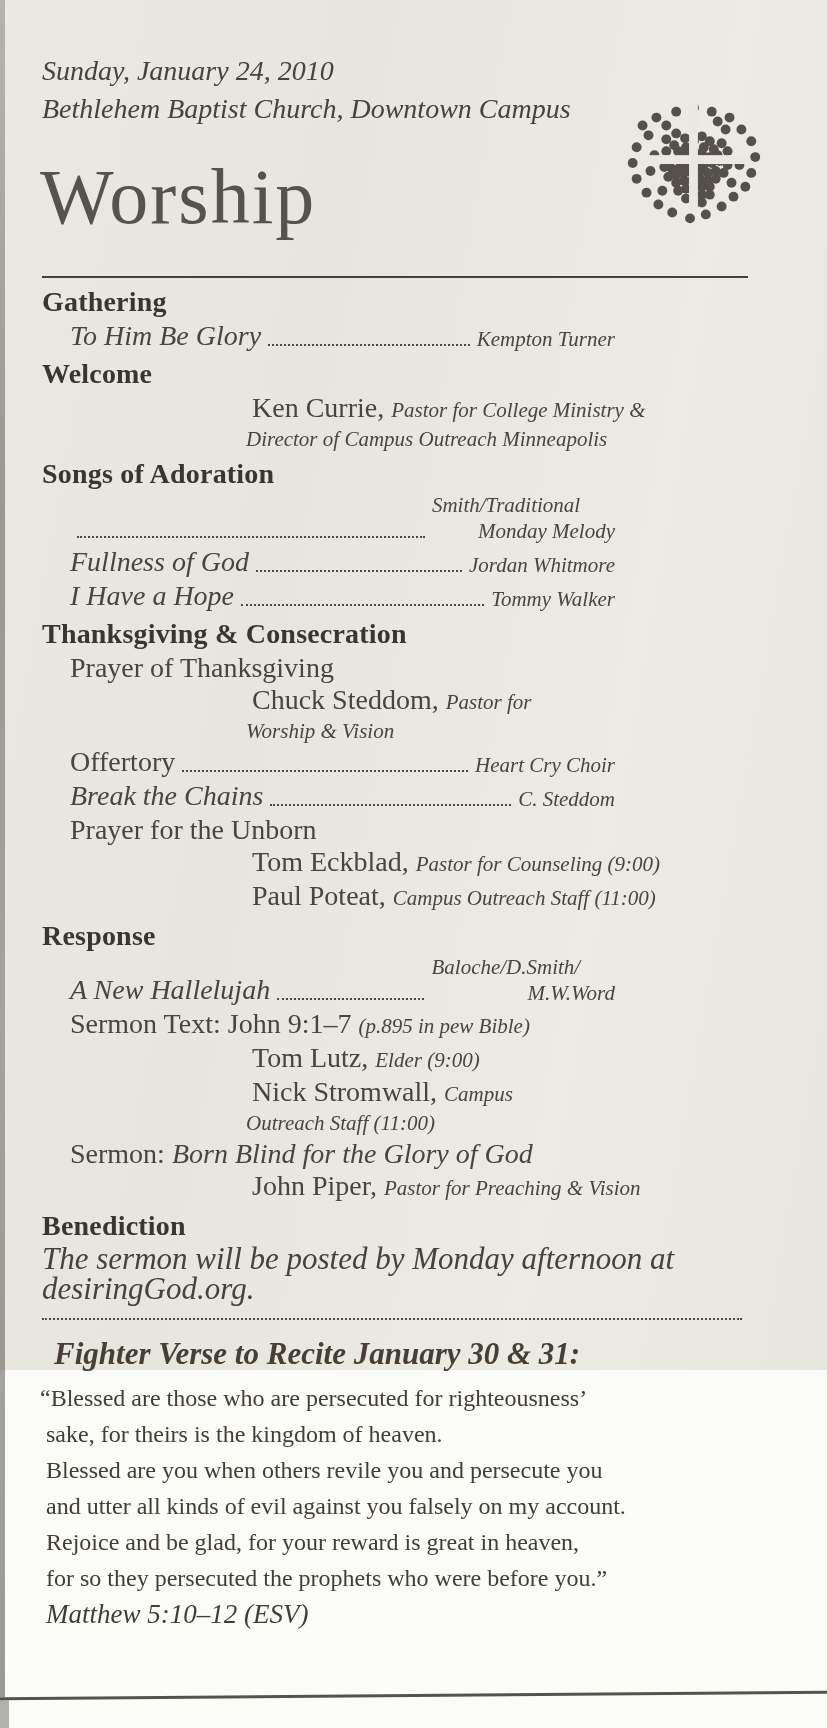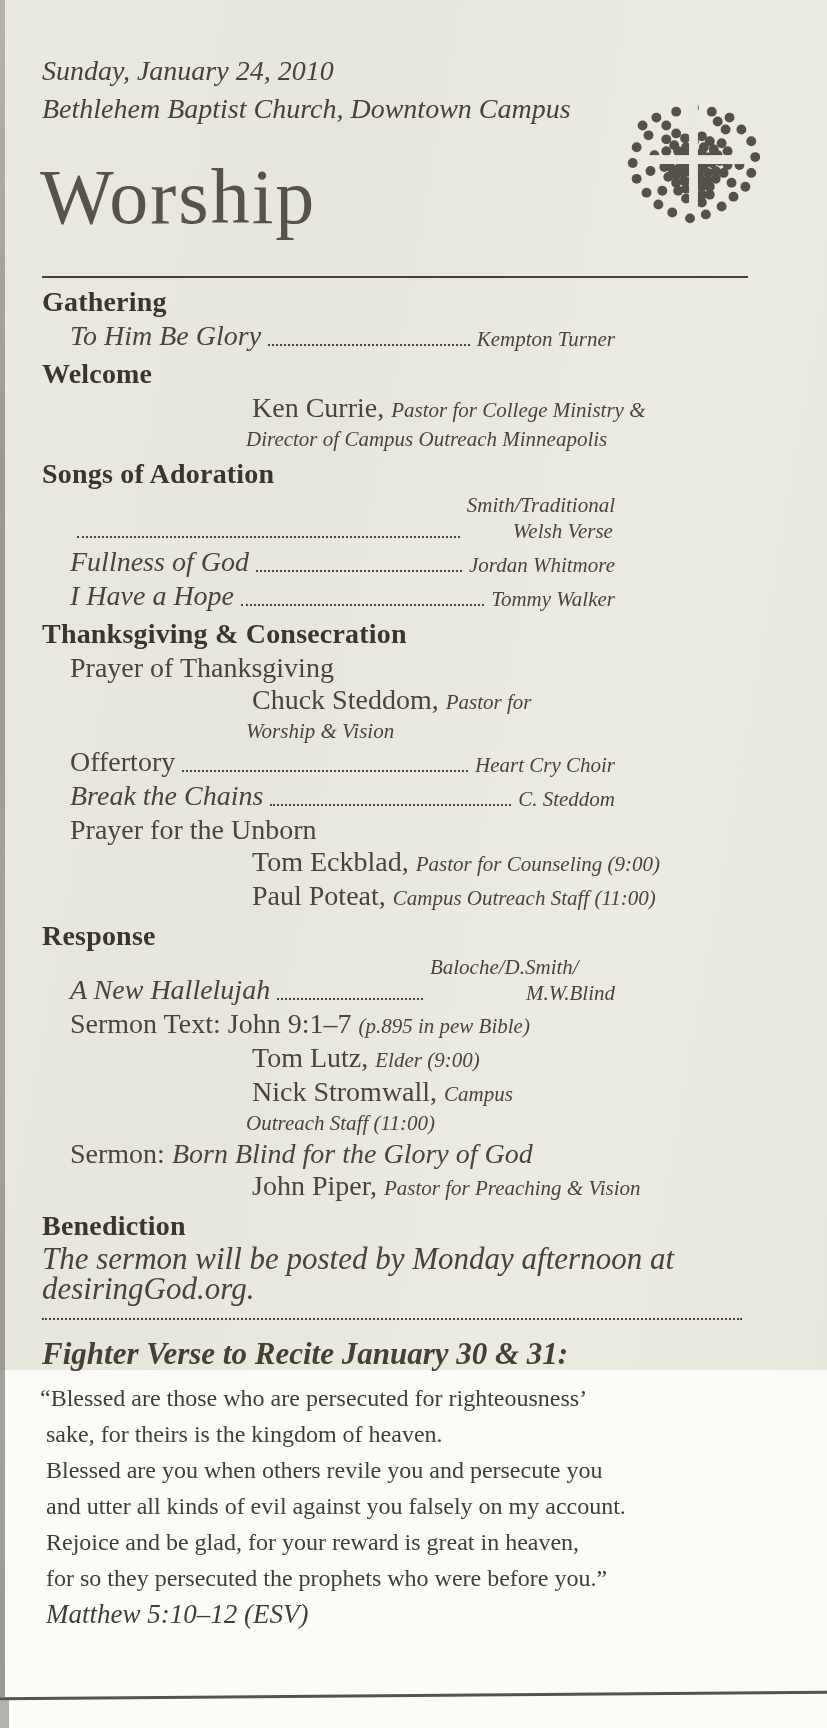--- a/index.html
+++ b/index.html
@@ -61,21 +61,21 @@
   .who .nm{font-size:28px;}
   .who .rl{font-style:italic;font-size:21px;}
   .who2{margin:0 0 0 204px;font-style:italic;font-size:21px;line-height:26px;}
   .note-it{font-style:italic;font-size:31px;line-height:30px;margin:2px 0 0 0;color:#47423a;}
   .sm-note{font-style:italic;font-size:21px;}
   .dotted-div{
     width:700px;border:none;border-bottom:2px dotted #4c463c;margin:14px 0 0 0;
   }
   .fighter-h{
     font-size:31px;font-weight:700;font-style:italic;color:#453f34;
-    margin:14px 0 6px 0;line-height:40px;
+    margin:14px 0 6px 12px;line-height:40px;
   }
   .verse{font-size:24px;line-height:36px;color:#433e35;margin-left:4px;}
   .verse .vl{display:block;}
   .verse .vl.first{margin-left:-6px;}
   .verse-ref{font-style:italic;font-size:27px;line-height:36px;margin-left:4px;color:#433e35;}
 </style>
 </head>
 <body>
 
 <div class="paper">
@@ -191,21 +191,21 @@
     <div class="sec-h">Welcome</div>
     <div class="who">
       <span class="nm">Ken Currie,</span>
       <span class="rl">Pastor for College Ministry &amp;</span>
     </div>
     <div class="who2">Director of Campus Outreach Minneapolis</div>
 
     <div class="sec-h">Songs of Adoration</div>
     <div class="row">
       <span class="leader"></span>
-      <span class="credit"><span>Smith/Traditional</span><span class="l2 ind-sm">Welsh Verse</span></span>
+      <span class="credit"><span>Smith/Traditional</span><span class="l2 ind-sm">Monday Melody</span></span>
     </div>
     <div class="row">
       <span class="t-it">Fullness of God</span>
       <span class="leader"></span>
       <span class="credit">Jordan Whitmore</span>
     </div>
     <div class="row">
       <span class="t-it">I Have a Hope</span>
       <span class="leader"></span>
       <span class="credit">Tommy Walker</span>
@@ -235,21 +235,21 @@
     </div>
     <div class="who">
       <span class="nm">Paul Poteat,</span>
       <span class="rl">Campus Outreach Staff (11:00)</span>
     </div>
 
     <div class="sec-h">Response</div>
     <div class="row">
       <span class="t-it">A New Hallelujah</span>
       <span class="leader"></span>
-      <span class="credit"><span>Baloche/D.Smith/</span><span class="l2 ind-lg">M.W.Blind</span></span>
+      <span class="credit"><span>Baloche/D.Smith/</span><span class="l2 ind-lg">M.W.Word</span></span>
     </div>
 
     <div class="label">
       <span>Sermon Text: John 9:1–7</span>
       <span class="sm-note">(p.895 in pew Bible)</span>
     </div>
     <div class="who">
       <span class="nm">Tom Lutz,</span>
       <span class="rl">Elder (9:00)</span>
     </div>

